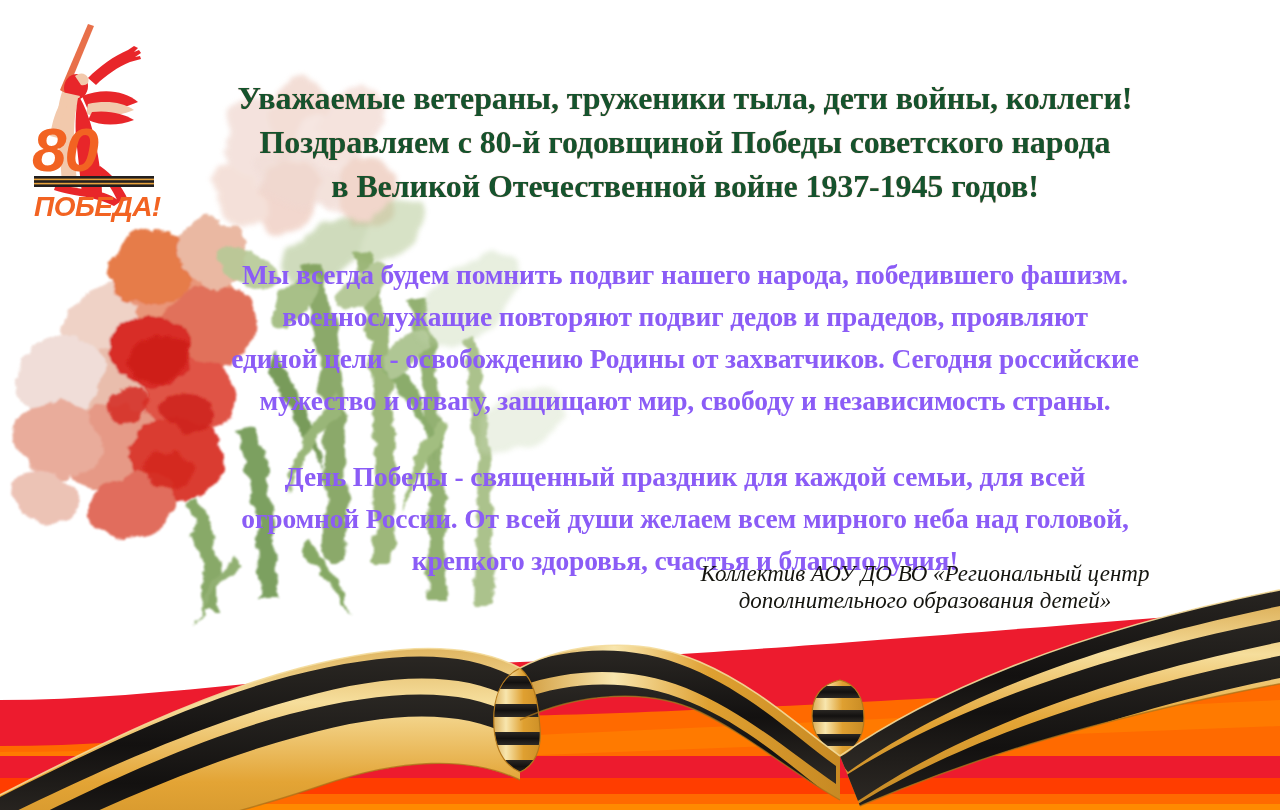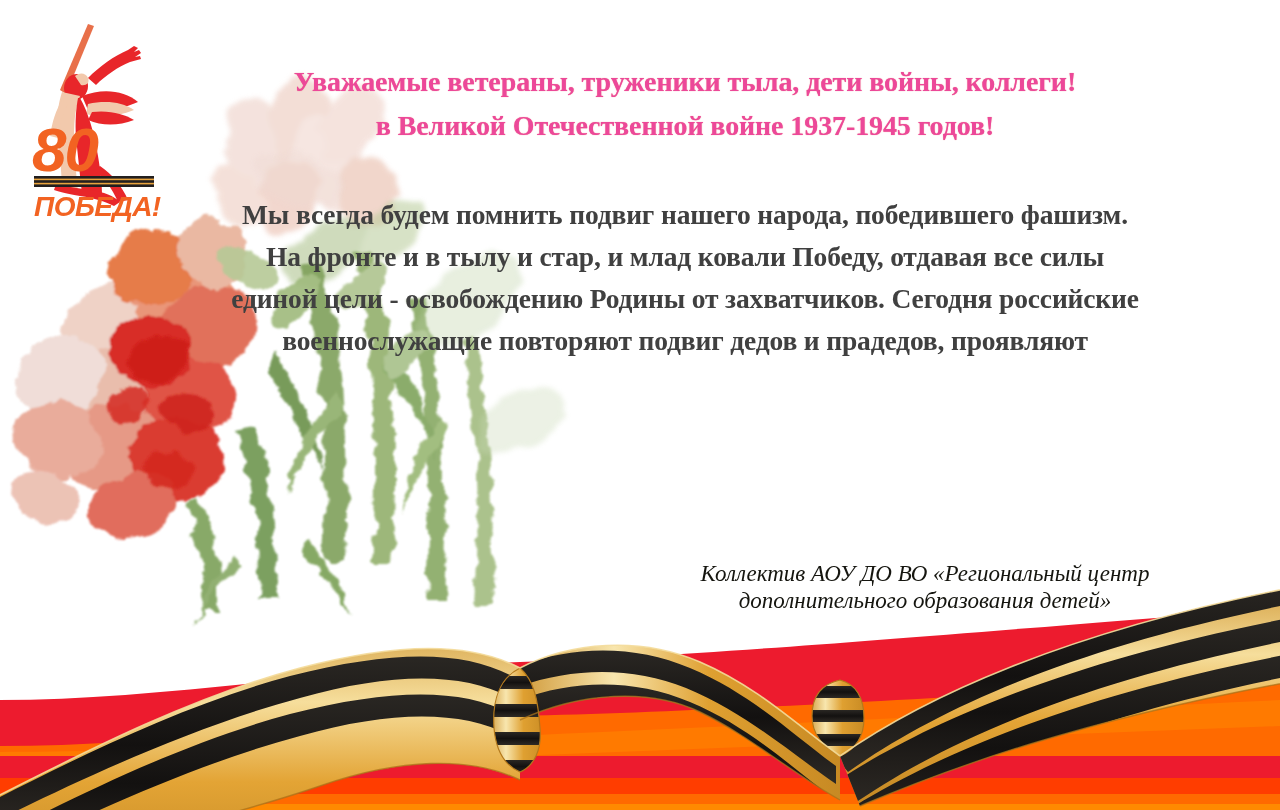--- a/index.html
+++ b/index.html
@@ -30,33 +30,33 @@
 
   
   .content{
     position:absolute;
     left:150px; top:60px;
     width:1070px;
     text-align:center;
   }
 
   .heading{
-    color:#ec4899;
+    color:#14532d;
     font-weight:bold;
-    font-size:28px;
+    font-size:32px;
     line-height:44px;
     letter-spacing:-0.1px;
-    margin:0;
+    margin:16px;
     text-shadow:0 0 1px rgba(224,0,0,0.45);
   }
   .heading .ln{display:block;white-space:nowrap;}
 
   .body-block{margin-top:46px;}
   .para{
-    color:#404040;
+    color:#8b5cf6;
     font-weight:bold;
     font-size:27.5px;
     line-height:42px;
     margin:16px;
     letter-spacing:-0.15px;
   }
   .para .ln{display:block;white-space:nowrap;}
   .para.second{margin-top:34px;}
 
   .signature{
@@ -206,31 +206,37 @@
       </g>
 
       <text x="16" y="200" font-family="'Liberation Sans', sans-serif" font-size="28" font-weight="bold" font-style="italic" fill="#F26322" letter-spacing="-0.5">ПОБЕДА!</text>
     </svg>
   </div>
 
   <div class="content">
 
     <h1 class="heading">
       <span class="ln">Уважаемые ветераны, труженики тыла, дети войны, коллеги!</span>
+      <span class="ln">Поздравляем с 80-й годовщиной Победы советского народа</span>
       <span class="ln">в Великой Отечественной войне 1937-1945 годов!</span>
     </h1>
 
     <div class="body-block">
       <p class="para first">
         <span class="ln">Мы всегда будем помнить подвиг нашего народа, победившего фашизм.</span>
-        <span class="ln">На фронте и в тылу и стар, и млад ковали Победу, отдавая все силы</span>
+        <span class="ln">военнослужащие повторяют подвиг дедов и прадедов, проявляют</span>
         <span class="ln">единой цели - освобождению Родины от захватчиков. Сегодня российские</span>
-        <span class="ln">военнослужащие повторяют подвиг дедов и прадедов, проявляют</span>
+        <span class="ln">мужество и отвагу, защищают мир, свободу и независимость страны.</span>
       </p>
 
+      <p class="para second">
+        <span class="ln">День Победы - священный праздник для каждой семьи, для всей</span>
+        <span class="ln">огромной России. От всей души желаем всем мирного неба над головой,</span>
+        <span class="ln">крепкого здоровья, счастья и благополучия!</span>
+      </p>
     </div>
   </div>
 
   <div class="signature">
     <span class="ln">Коллектив АОУ ДО ВО «Региональный центр</span>
     <span class="ln">дополнительного образования детей»</span>
   </div>
 
   <div class="ribbon-layer">
     <svg viewBox="0 0 1280 260" xmlns="http://www.w3.org/2000/svg" aria-hidden="true">

